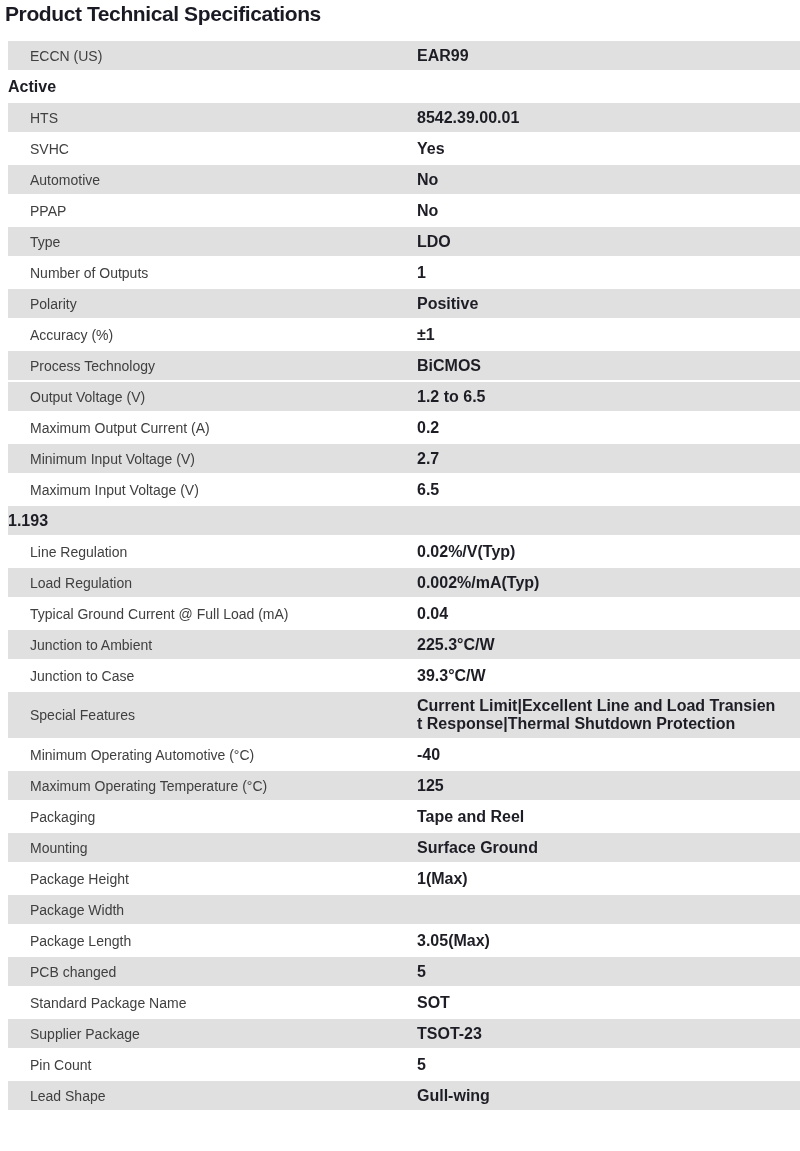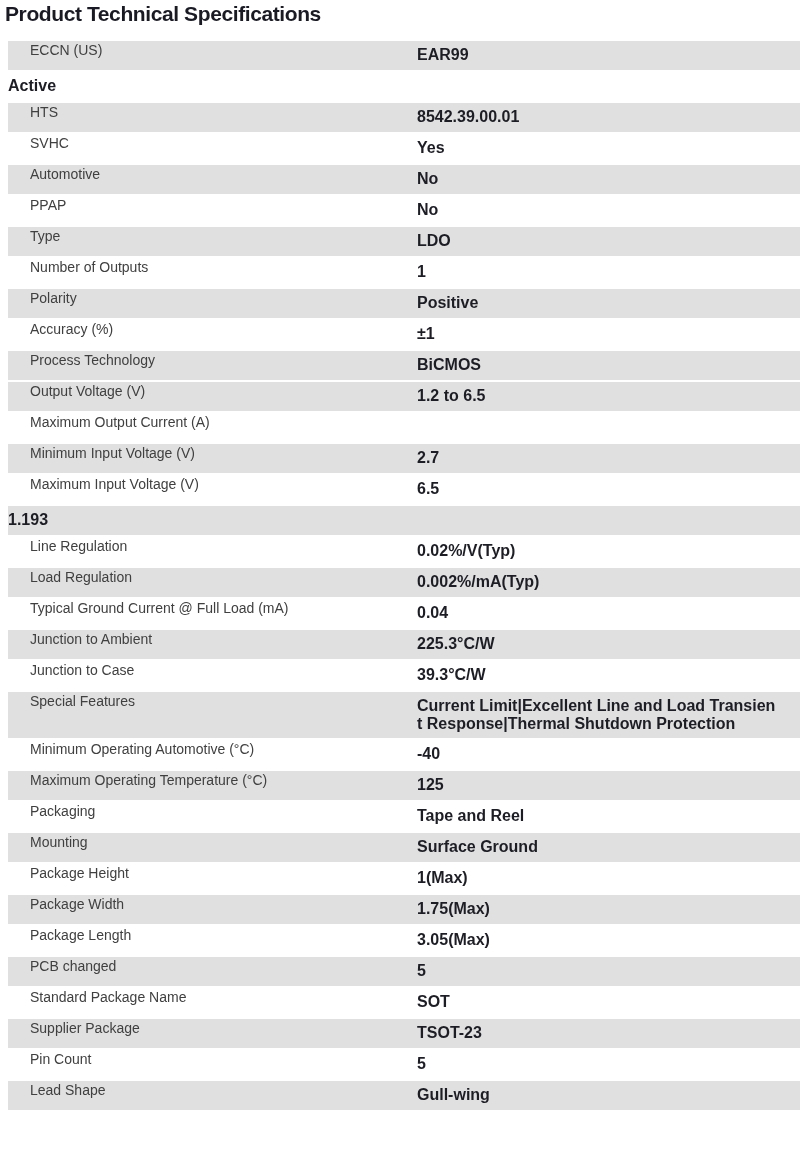--- a/index.html
+++ b/index.html
@@ -24,21 +24,21 @@
     line-height: 24px;
     font-weight: bold;
     letter-spacing: -0.4px;
     color: var(--title-color);
   }
   .spec-table {
     margin-left: 8px;
   }
   .spec-row {
     display: flex;
-    align-items: flex-start;
+    align-items: center;
     min-height: 29px;
     margin-bottom: 2px;
     background: #ffffff;
   }
   .spec-row.stripe {
     background: var(--stripe);
   }
   .spec-label {
     flex: 0 0 409px;
     width: 409px;
@@ -120,20 +120,21 @@
   </div>
 
 
   <div class="spec-row stripe">
     <div class="spec-label">Output Voltage (V)</div>
     <div class="spec-value">1.2 to 6.5</div>
   </div>
 
   <div class="spec-row">
     <div class="spec-label">Maximum Output Current (A)</div>
+    <div class="spec-value">0.2</div>
   </div>
 
   <div class="spec-row stripe">
     <div class="spec-label">Minimum Input Voltage (V)</div>
     <div class="spec-value">2.7</div>
   </div>
 
   <div class="spec-row">
     <div class="spec-label">Maximum Input Voltage (V)</div>
     <div class="spec-value">6.5</div>
@@ -193,21 +194,20 @@
     <div class="spec-value">Surface Ground</div>
   </div>
 
   <div class="spec-row">
     <div class="spec-label">Package Height</div>
     <div class="spec-value">1(Max)</div>
   </div>
 
   <div class="spec-row stripe">
     <div class="spec-label">Package Width</div>
-    <div class="spec-value">1.75(Max)</div>
   </div>
 
   <div class="spec-row">
     <div class="spec-label">Package Length</div>
     <div class="spec-value">3.05(Max)</div>
   </div>
 
   <div class="spec-row stripe">
     <div class="spec-label">PCB changed</div>
     <div class="spec-value">5</div>

